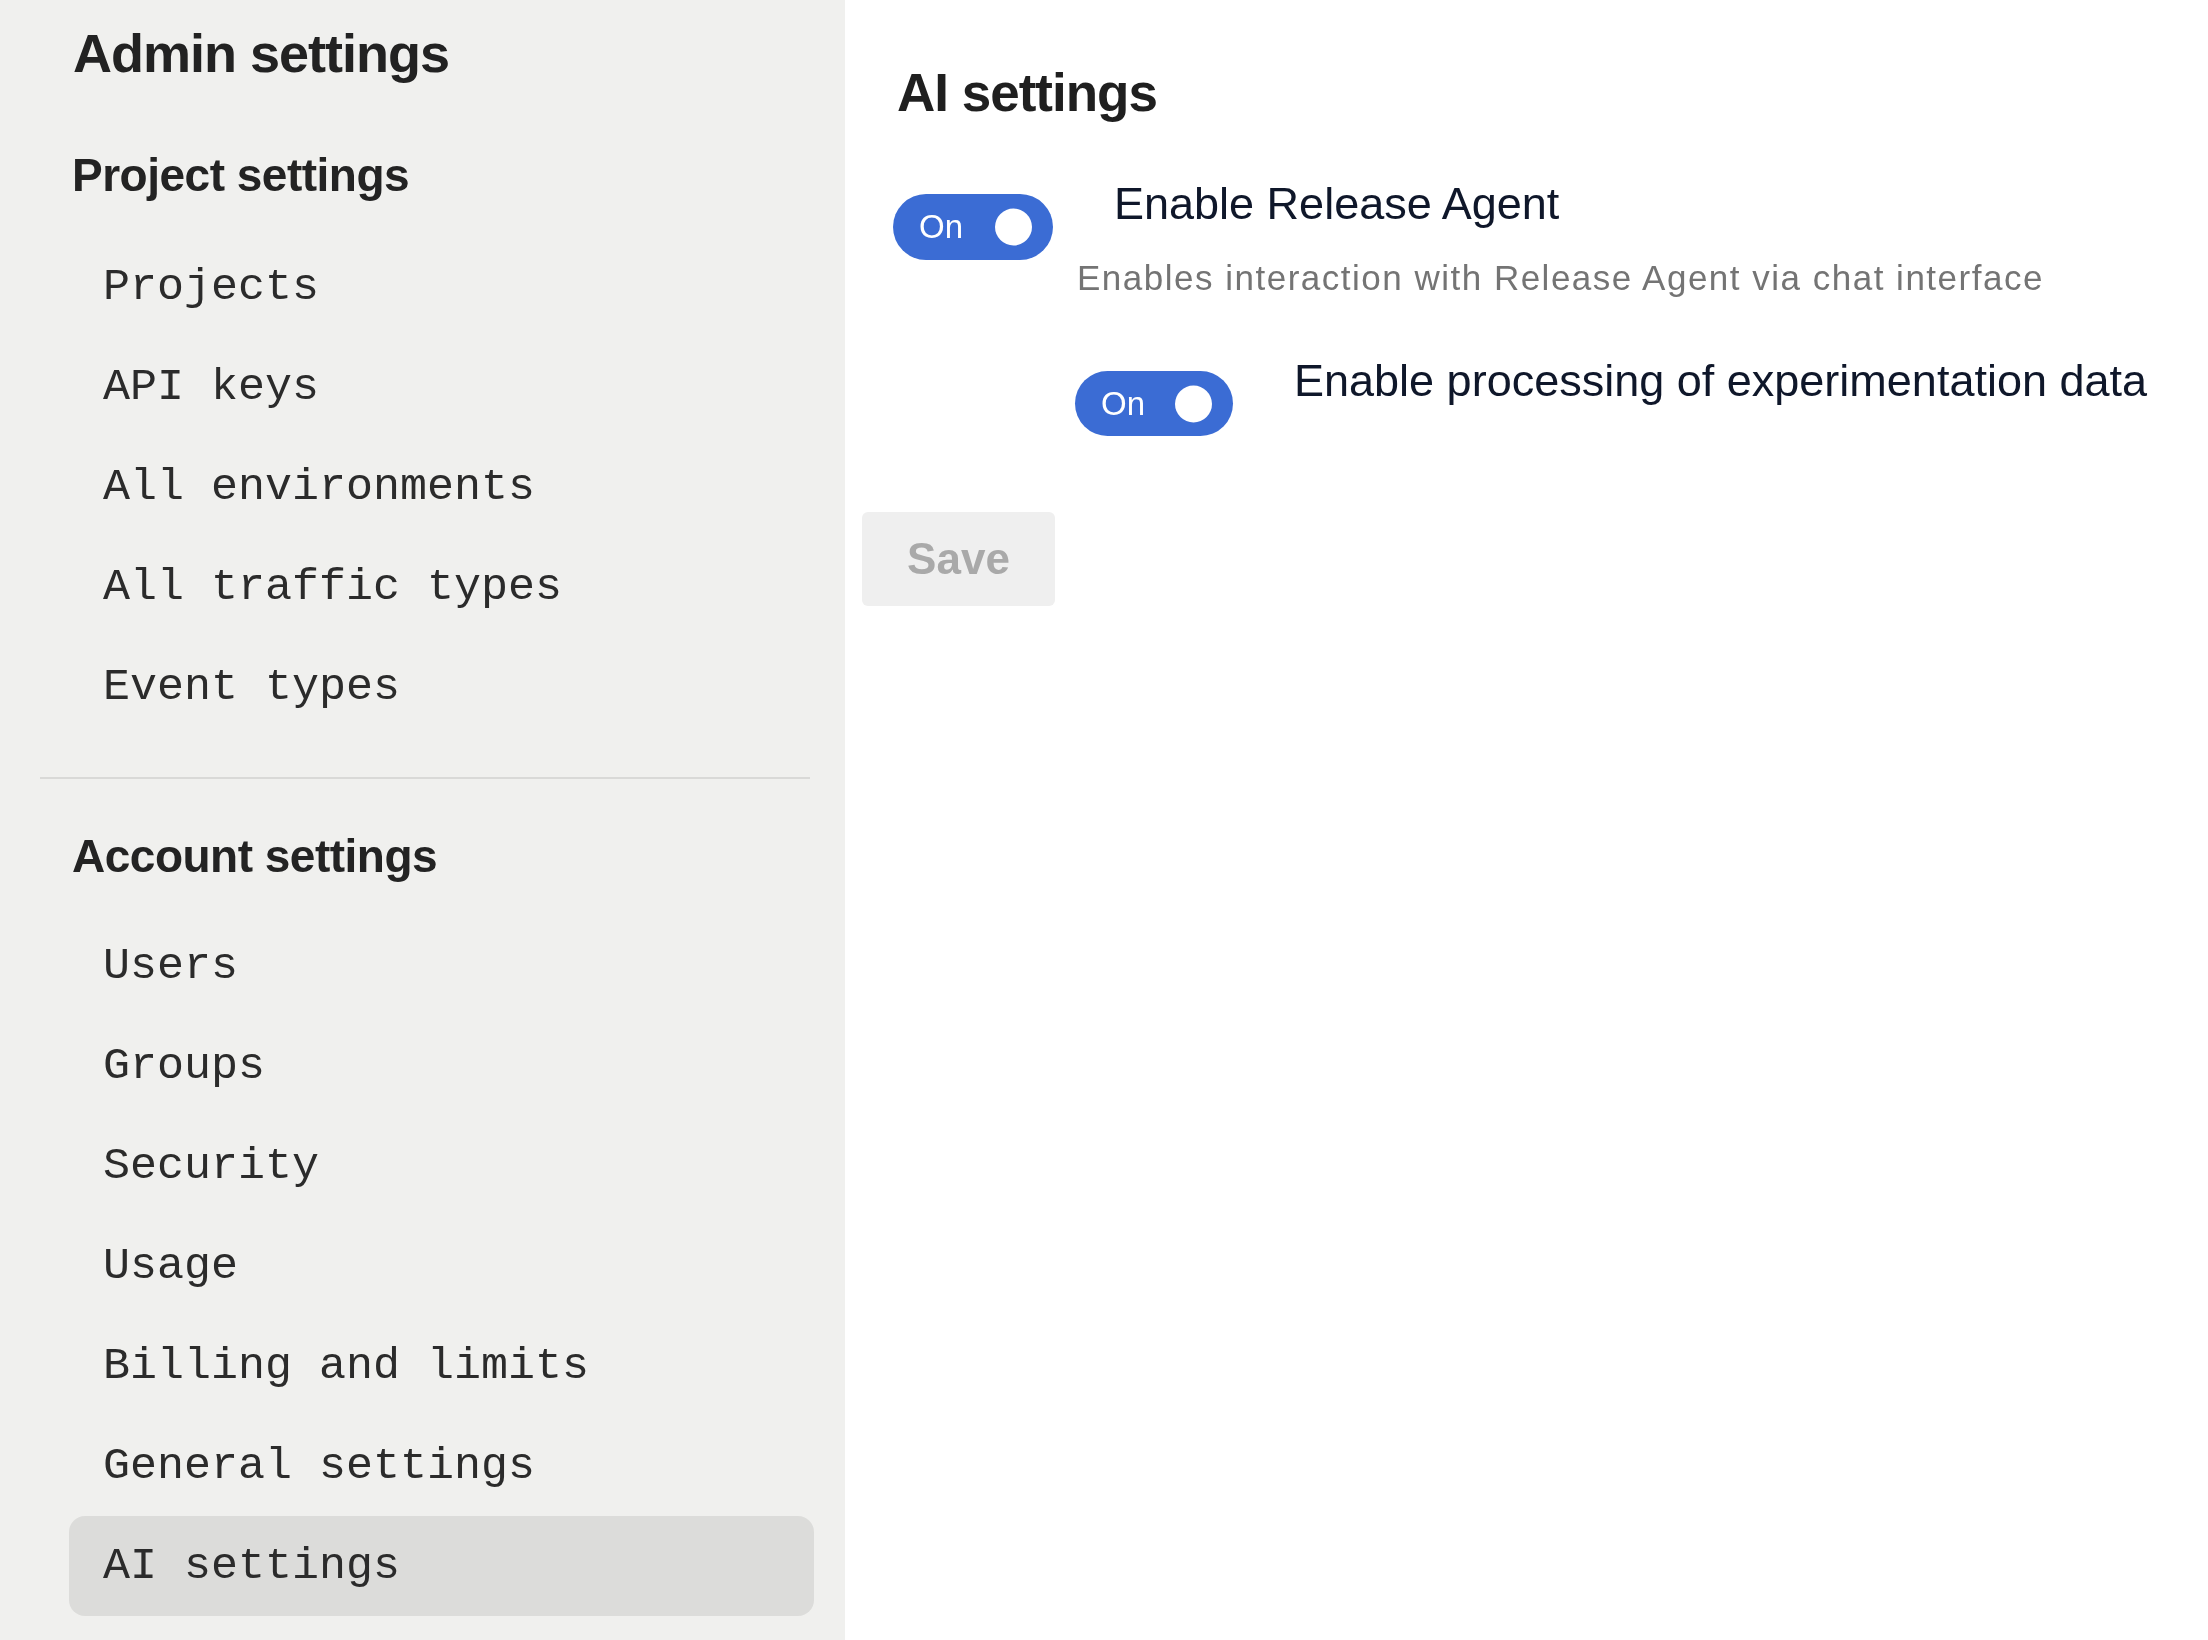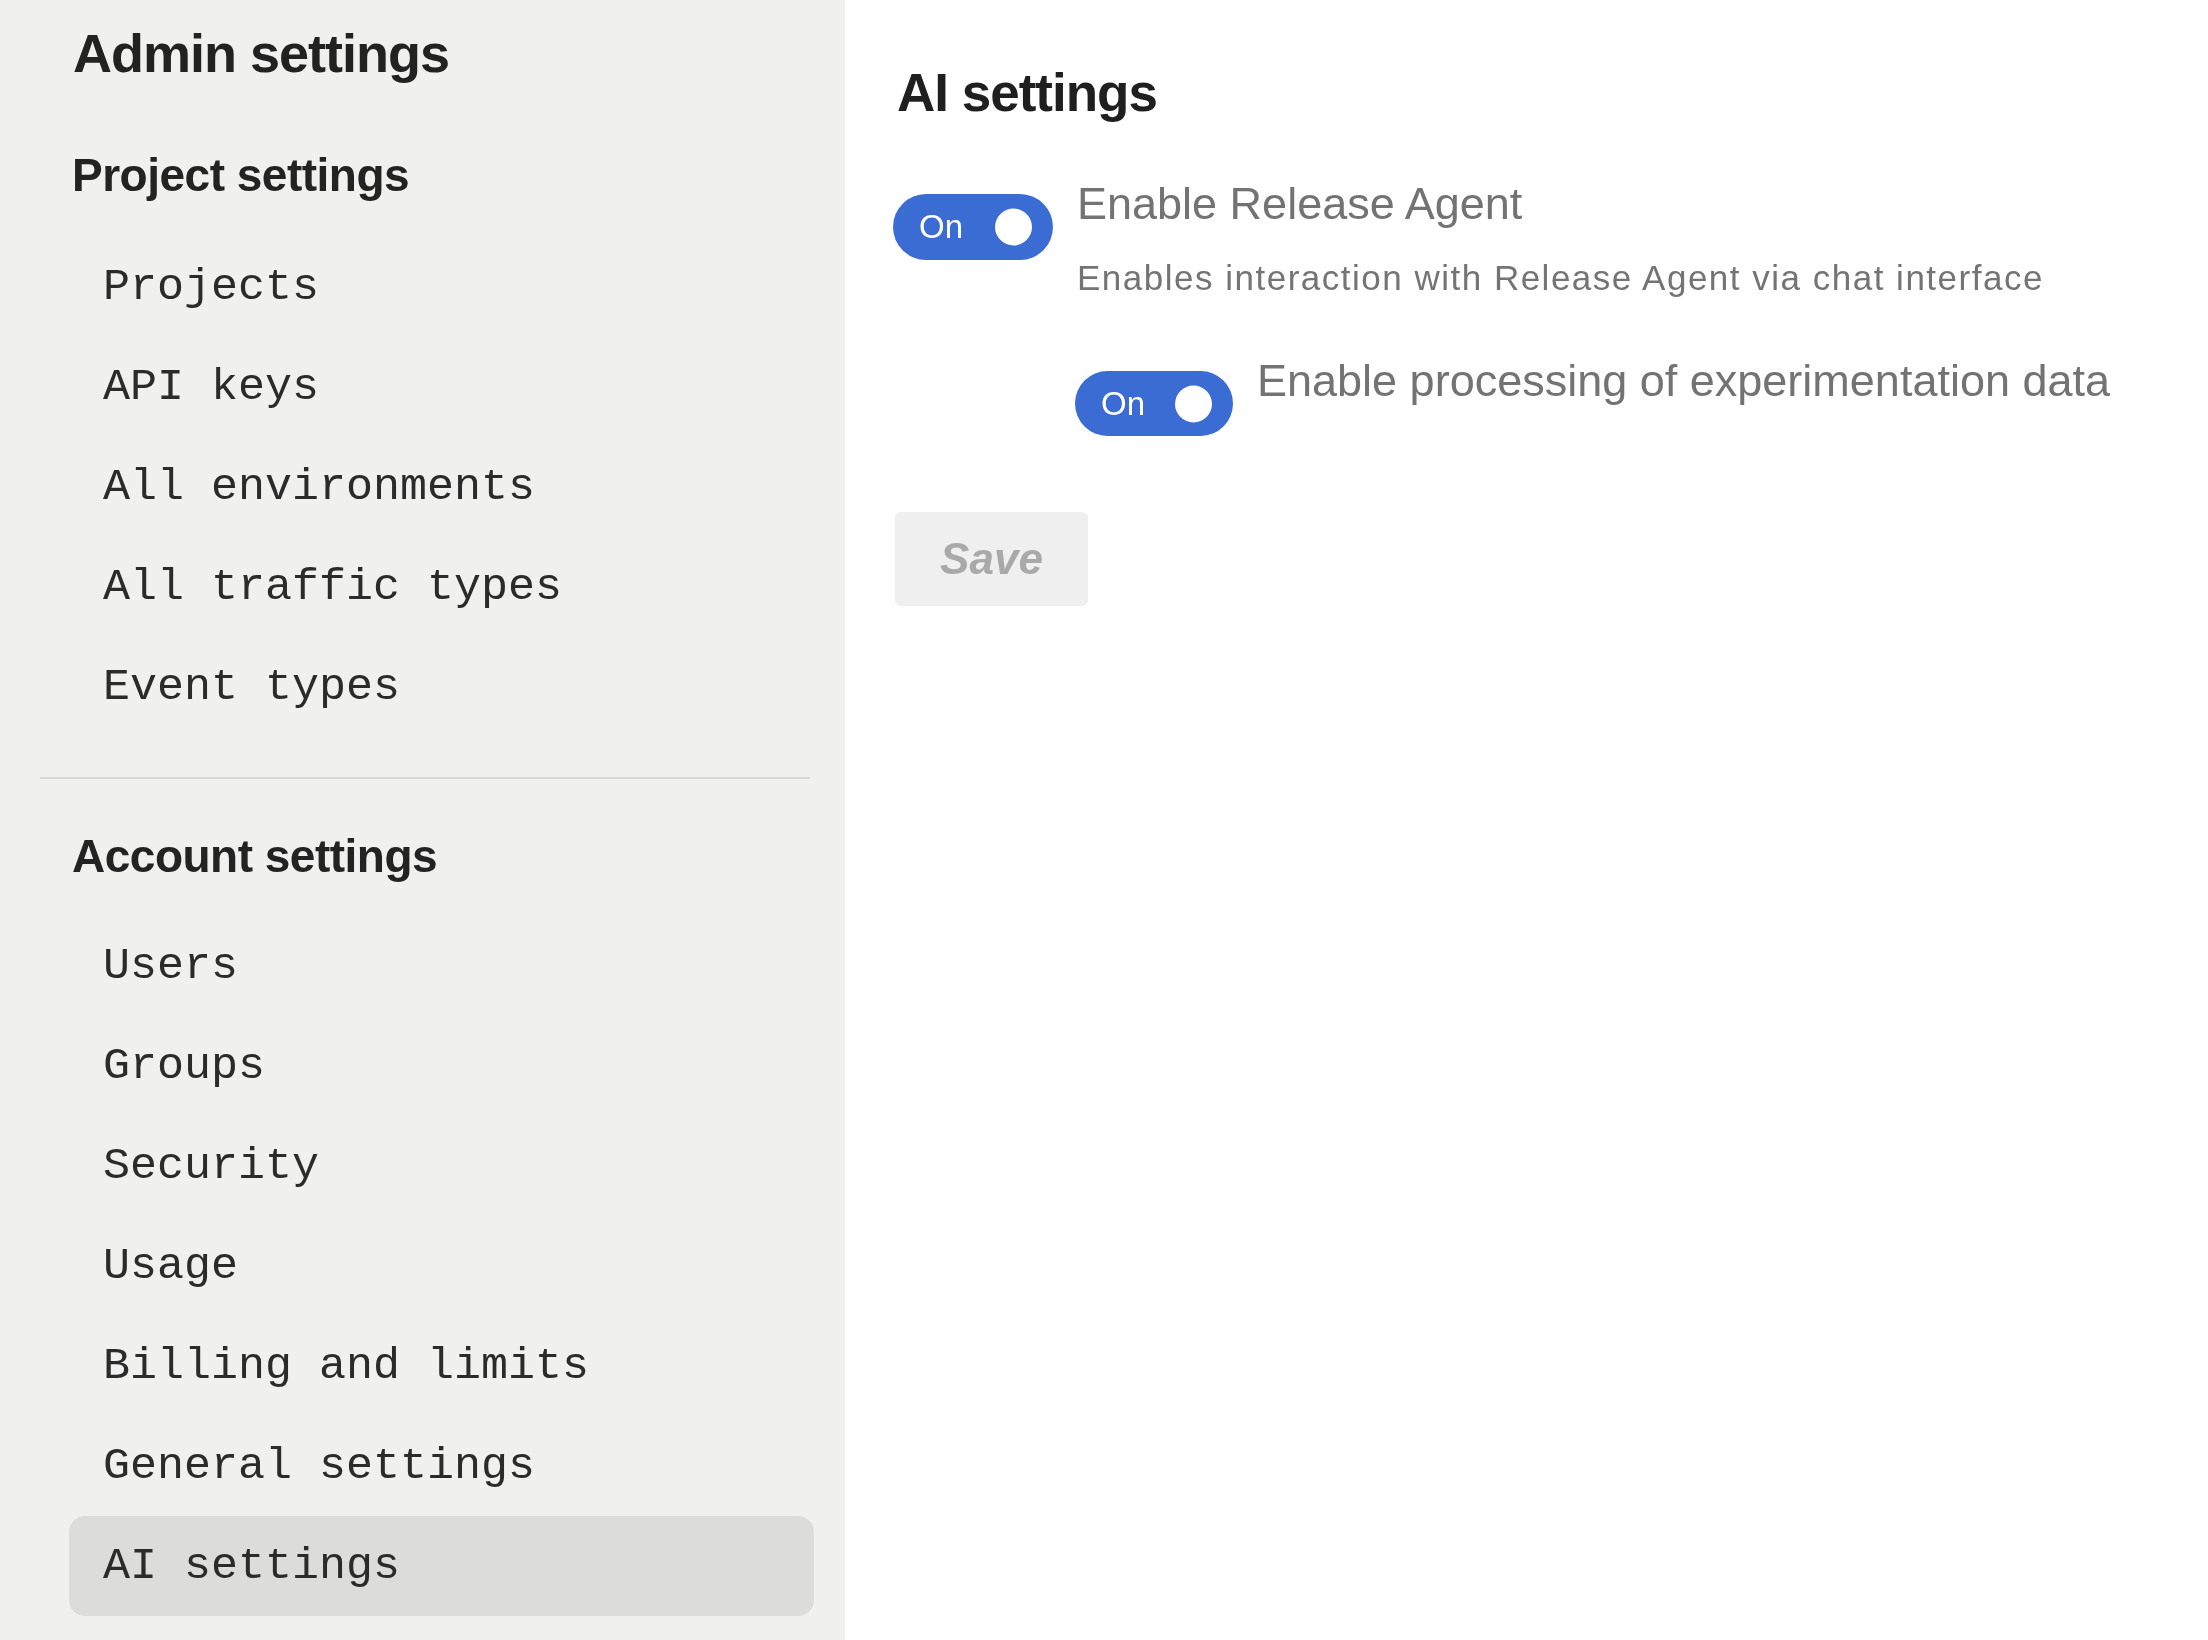--- a/index.html
+++ b/index.html
@@ -113,51 +113,51 @@
     width: 37px; height: 37px;
     background: #ffffff;
     border-radius: 50%;
   }
 
   .toggle-label {
     position: absolute;
     display: flex;
     align-items: center;
     font-size: 45px;
-    color: #737373;
-    white-space: nowrap;
+    color: #0f172a;
+    white-space: nowrap;
+    margin-left: 37px;
   }
   #toggle-label-1 { left: 1077px; top: 171px; height: 66px; }
   #toggle-label-2 { left: 1257px; top: 348px; height: 65px; }
 
   .toggle-description {
     position: absolute;
     left: 1077px; top: 258px;
     font-size: 35px;
     color: #747474;
     letter-spacing: 1.5px;
     white-space: nowrap;
   }
 
   .save-button {
     position: absolute;
-    left: 895px; top: 512px;
+    left: 862px; top: 512px;
     width: 193px; height: 94px;
     background: #efefef;
     border: none;
     border-radius: 6px;
     display: flex;
     align-items: center;
     justify-content: center;
     font-family: "Liberation Sans", sans-serif;
     font-size: 44px;
     font-weight: 700;
     color: #a9a9a9;
     cursor: default;
-    font-style: italic;
   }
 </style>
 </head>
 <body>
 
 <div id="app">
 
   <nav class="sidebar">
     <div class="sidebar-title">Admin settings</div>
 

